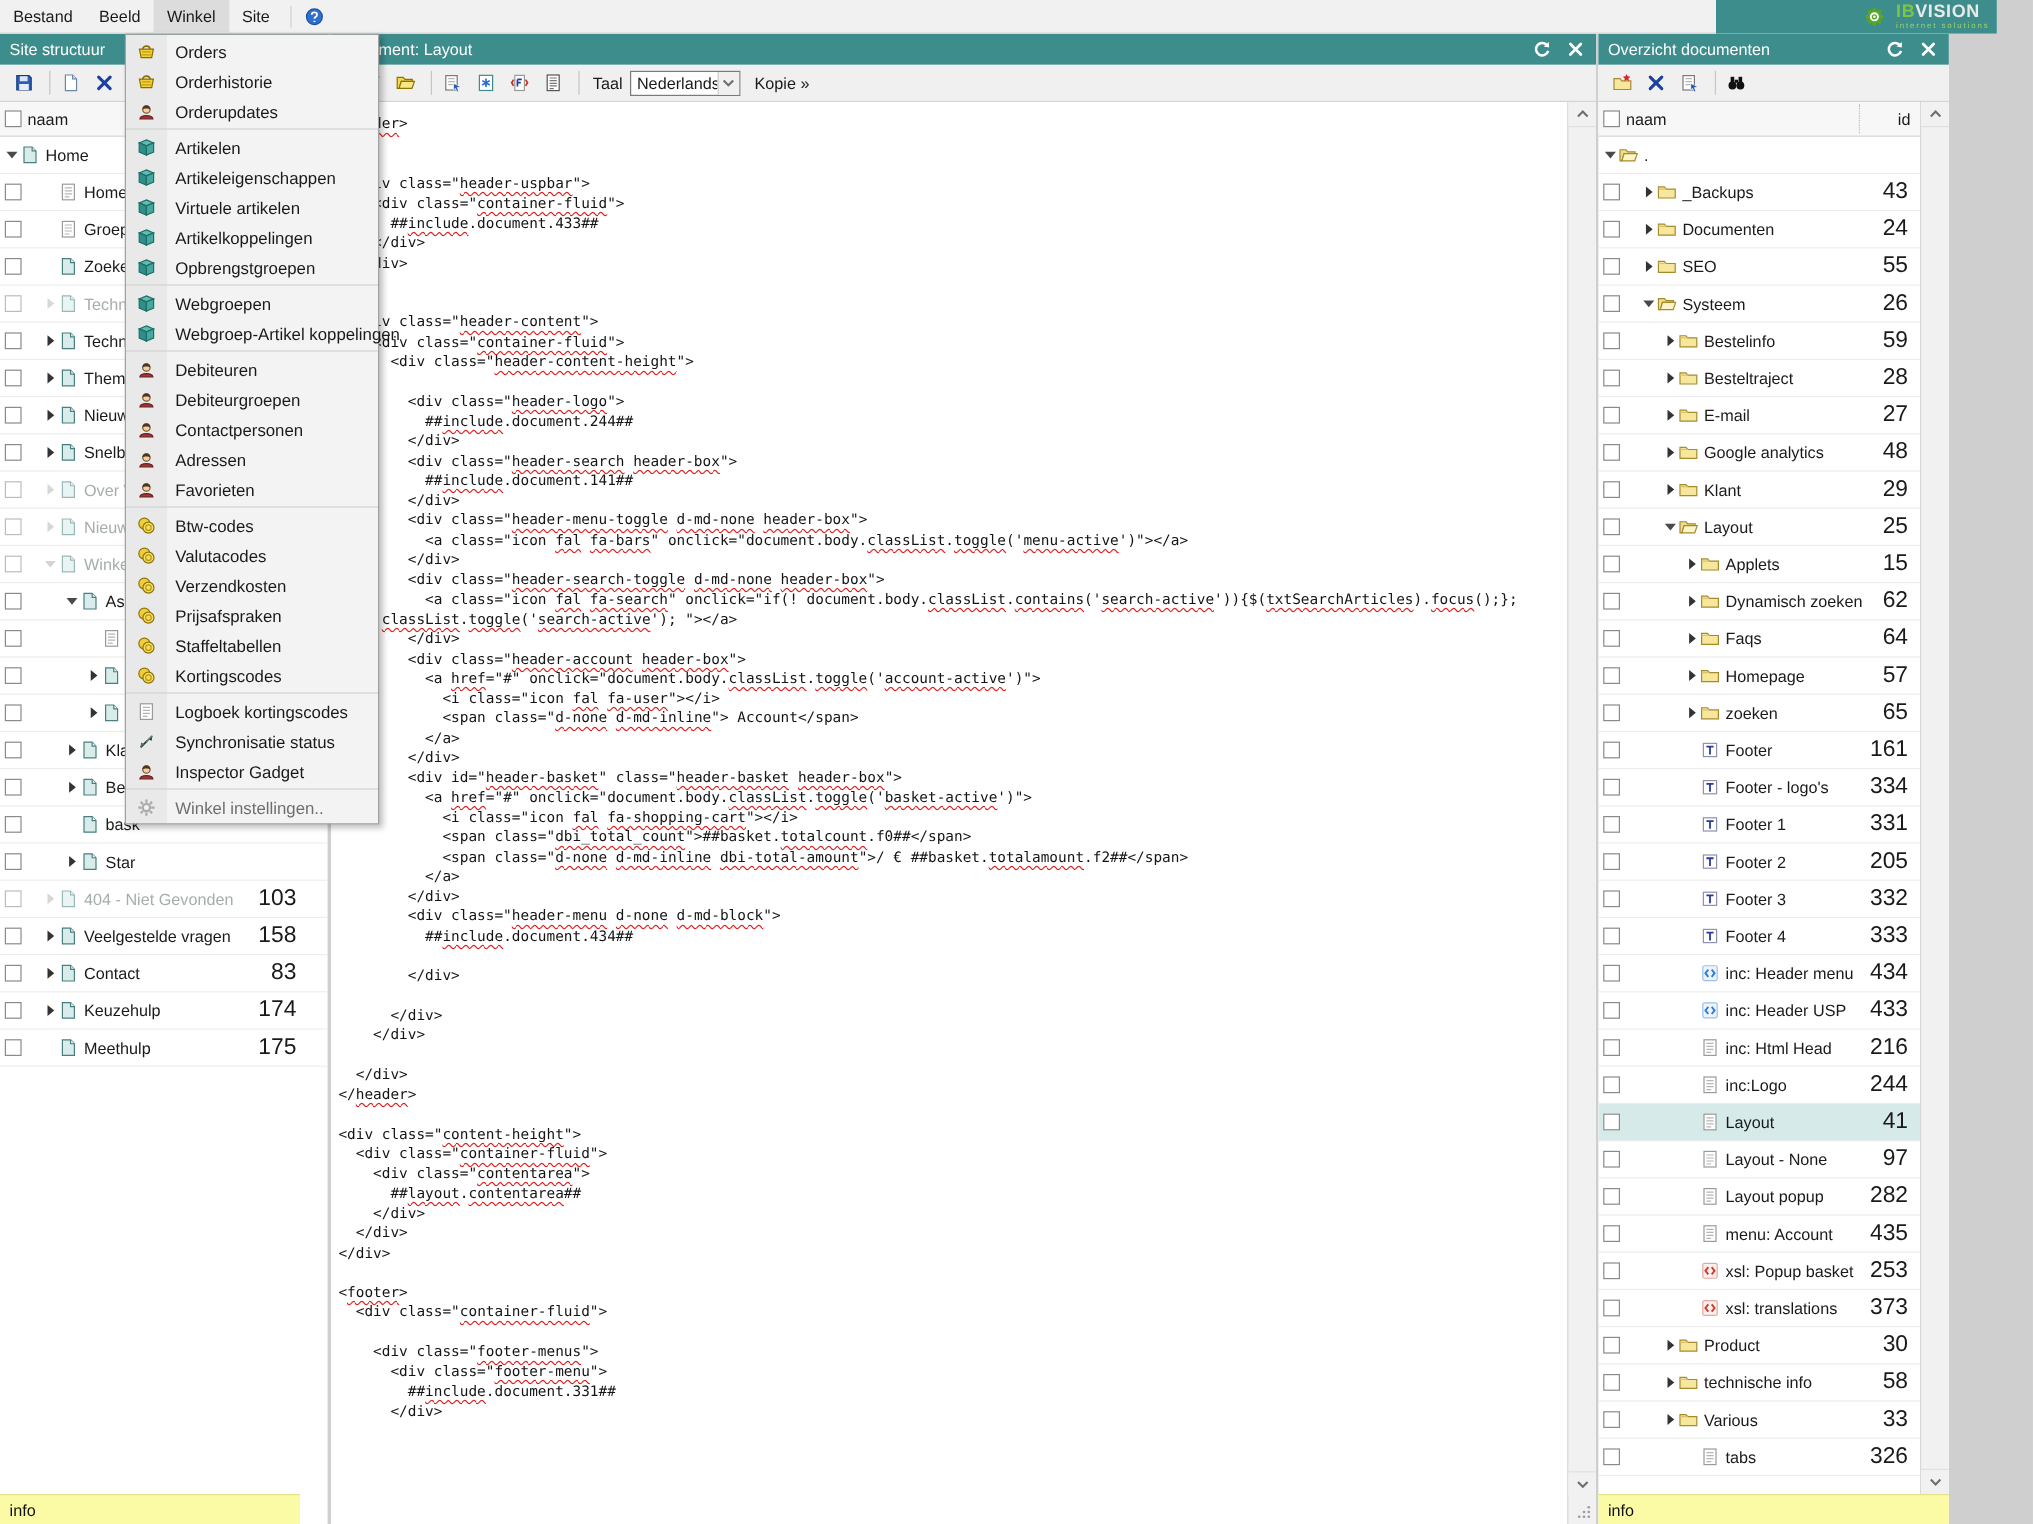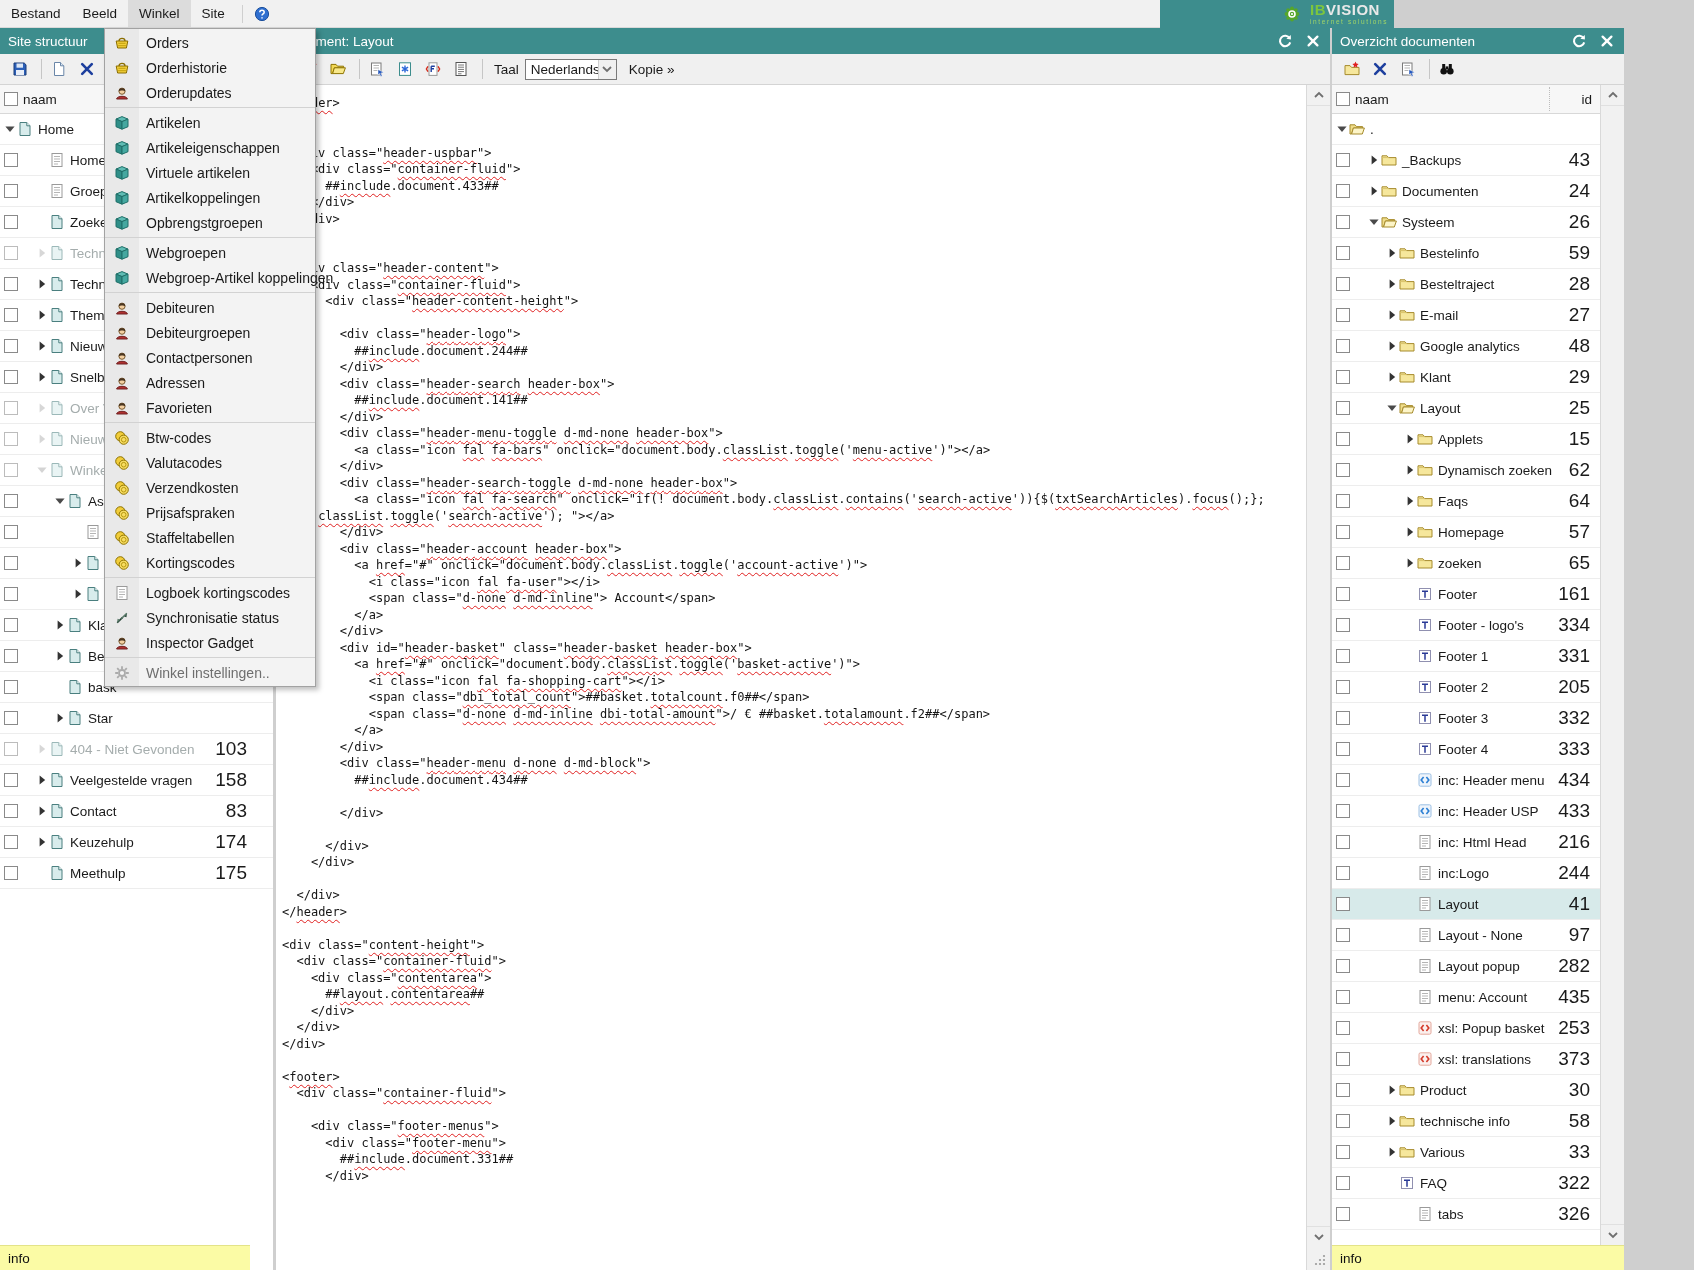--- a/index.html
+++ b/index.html
@@ -1,17 +1,17 @@
 <!DOCTYPE html>
 <html><head>
 <meta charset="utf-8">
 <style>
   html,body{margin:0;padding:0;width:1694px;height:1270px;overflow:hidden;
     background:#cfcfcf;font-family:"Liberation Sans",sans-serif;font-size:13.5px;color:#1a1a1a;}
-  .topbar{position:absolute;left:0;top:0;width:1394px;height:28px;background:#f1f1f1;
+  .topbar{position:absolute;left:0;top:0;width:1664px;height:28px;background:#f1f1f1;
     border-bottom:1px solid #d9d9d9;display:flex;align-items:center;z-index:5;box-sizing:border-box;}
   .mb-item{padding:0 11px;line-height:27px;cursor:default;}
   .mb-item.active{background:#dcdcdc;}
   .tb-sep{width:1px;height:18px;background:#cfcfcf;margin:0 6px;}
   .icbtn{width:26px;height:24px;display:grid;place-items:center;}
   .brand{position:absolute;right:0;top:0;width:234px;height:28px;background:#3d8d8d;
     display:flex;align-items:center;justify-content:flex-end;padding-right:6px;box-sizing:border-box;}
   .brand .btext{display:flex;flex-direction:column;line-height:1;margin-left:5px;}
   .brand .bline{font-weight:bold;font-size:15px;letter-spacing:.5px;}
   .brand .ib{color:#7dc63e;}
@@ -821,20 +821,37 @@
           </svg>
         </span>
         <span class="rlabel">Documenten</span>
         <span class="rid">24</span>
       </div>
       <div class="trow">
         <span class="cb"></span>
         <span class="ind" style="width:16px"></span>
         <span class="ic" style="width:14px;margin-right:0">
           <svg viewBox="0 0 16 16" width="16" height="16">
+            <path d="M5.6 3.4 V12.6 L11.2 8 Z" fill="#333"></path>
+          </svg>
+        </span>
+        <span class="ic">
+          <svg viewBox="0 0 16 16" width="16" height="16">
+            <path d="M1 3.8 L6 3.8 L7.5 5.6 L15 5.6 L15 13 L1 13 Z" fill="#f6e79c" stroke="#a68b2d"></path>
+            <path d="M1 5.6 H7.5" stroke="#d9c36a"></path>
+          </svg>
+        </span>
+        <span class="rlabel">SEO</span>
+        <span class="rid">55</span>
+      </div>
+      <div class="trow">
+        <span class="cb"></span>
+        <span class="ind" style="width:16px"></span>
+        <span class="ic" style="width:14px;margin-right:0">
+          <svg viewBox="0 0 16 16" width="16" height="16">
             <path d="M3.4 5.4 H12.6 L8 11 Z" fill="#4a4a4a"></path>
           </svg>
         </span>
         <span class="ic">
           <svg viewBox="0 0 16 16" width="16" height="16">
             <path d="M1 3.8 L6 3.8 L7.5 5.6 L13.6 5.6 L13.6 7 L4.4 7 L2.6 13 L1 13 Z" fill="#f0dd8a" stroke="#a68b2d"></path>
             <path d="M4.4 7 L15.4 7 L13.3 13 L2.6 13 Z" fill="#fdf5c8" stroke="#a68b2d"></path>
           </svg>
         </span>
         <span class="rlabel">Systeem</span>
@@ -1278,33 +1295,20 @@
           </svg>
         </span>
         <span class="ic">
           <svg viewBox="0 0 16 16" width="16" height="16">
             <path d="M1 3.8 L6 3.8 L7.5 5.6 L15 5.6 L15 13 L1 13 Z" fill="#f6e79c" stroke="#a68b2d"></path>
             <path d="M1 5.6 H7.5" stroke="#d9c36a"></path>
           </svg>
         </span>
         <span class="rlabel">Various</span>
         <span class="rid">33</span>
-      </div>
-      <div class="trow">
-        <span class="cb"></span>
-        <span class="ind" style="width:34px"></span>
-        <span class="arr"></span>
-        <span class="ic">
-          <svg viewBox="0 0 16 16" width="16" height="16">
-            <rect x="2.5" y="2.5" width="11" height="11" fill="#fff" stroke="#9090b0"></rect>
-            <path d="M5 5.2 h6 M8 5.2 v6.5" stroke="#2a3a96" stroke-width="1.5"></path>
-          </svg>
-        </span>
-        <span class="rlabel">FAQ</span>
-        <span class="rid">322</span>
       </div>
       <div class="trow">
         <span class="cb"></span>
         <span class="ind" style="width:52px"></span>
         <span class="arr"></span>
         <span class="ic">
           <svg viewBox="0 0 16 16" width="16" height="16">
             <rect x="3" y="1.5" width="10" height="13" fill="#fff" stroke="#9a9a9a"></rect>
             <path d="M5 4.5 h6 M5 7 h6 M5 9.5 h6 M5 12 h4" stroke="#b5b5b5"></path>
           </svg>

